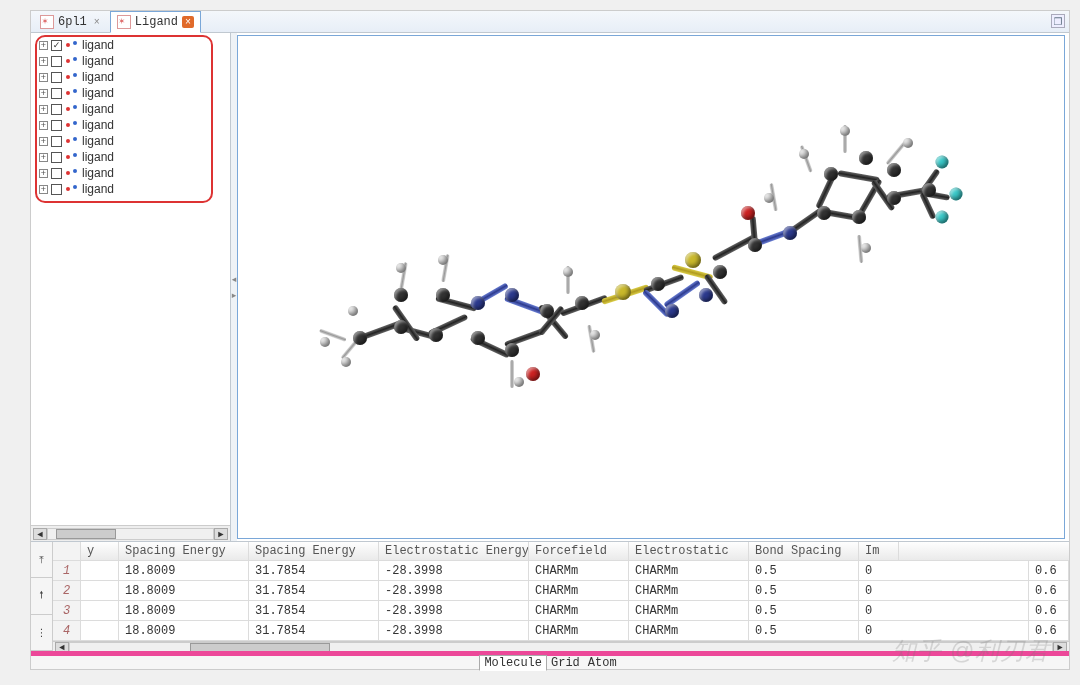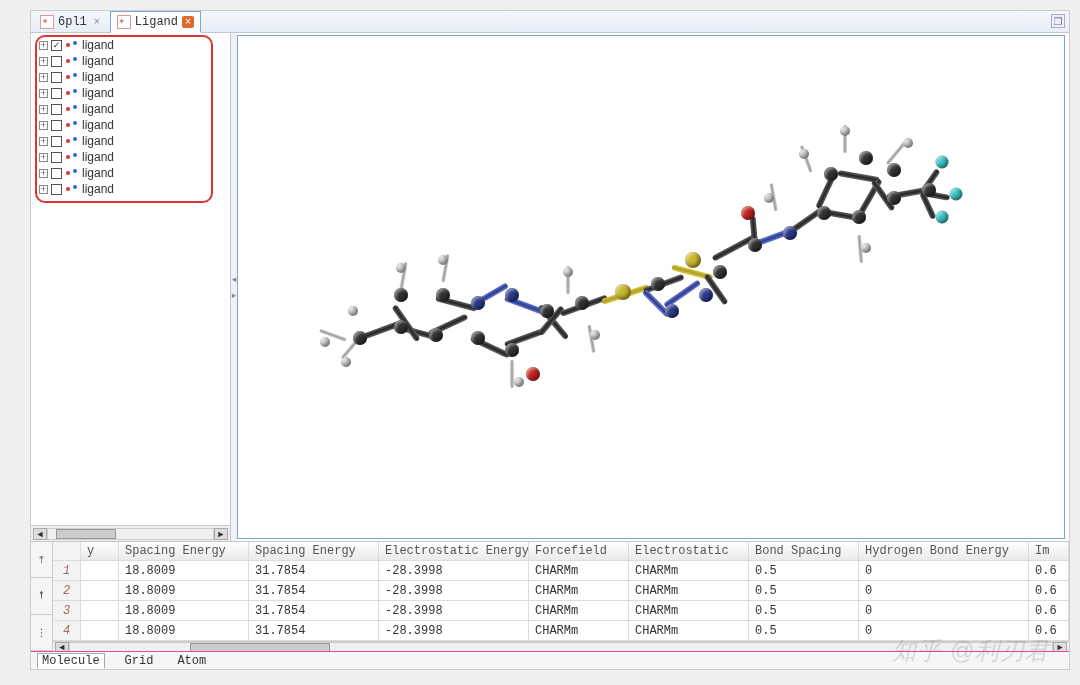--- a/index.html
+++ b/index.html
@@ -248,24 +248,23 @@
   .gc.c6{width:110px;}
   .gc.c7{width:170px;}
   .gc.c8{width:40px;}
   .grid-hscroll {
     height:16px; background:#eee; border-top:1px solid #ccc;
     display:flex;align-items:center;padding:0 2px;
   }
   .bottom-tabs {
     height: 18px;
     display:flex;align-items:center;
-    gap: 16px;
     padding: 0 6px;
     font-family: "SimSun","Courier New", monospace;
-    background:#f6f6f6;border-top:1px solid #ec4899;
+    background:#f6f6f6;border-top:5px solid #ec4899;justify-content:center;
   }
   .btab { cursor:pointer; padding:0 4px; }
   .btab.active { background:#fff; border:1px solid #aaa; border-bottom:1px solid #fff; margin-bottom:-1px; }
   .watermark {
     position:absolute; bottom:18px; right:30px;
     font-family: "SimHei","Microsoft YaHei",sans-serif;
     font-size:24px; color:rgba(120,120,120,.25);
     font-style:italic; letter-spacing:1px;
     pointer-events:none;
   }
@@ -481,21 +480,20 @@
       <div class="grid">
         <div class="grid-header">
           <div class="gc rownum"></div>
           <div class="gc c0">y</div>
           <div class="gc c1">Spacing Energy</div>
           <div class="gc c2">Spacing Energy</div>
           <div class="gc c3">Electrostatic Energy</div>
           <div class="gc c4">Forcefield</div>
           <div class="gc c5">Electrostatic</div>
           <div class="gc c6">Bond Spacing</div>
-          <div class="gc c7">Hydrogen Bond Energy</div>
           <div class="gc c8">Im</div>
         </div>
         <div id="grid-body">
             <div class="grid-row">
               <div class="gc rownum">1</div>
               <div class="gc c0"></div>
               <div class="gc c1">18.8009</div>
               <div class="gc c2">31.7854</div>
               <div class="gc c3">-28.3998</div>
               <div class="gc c4">CHARMm</div>

